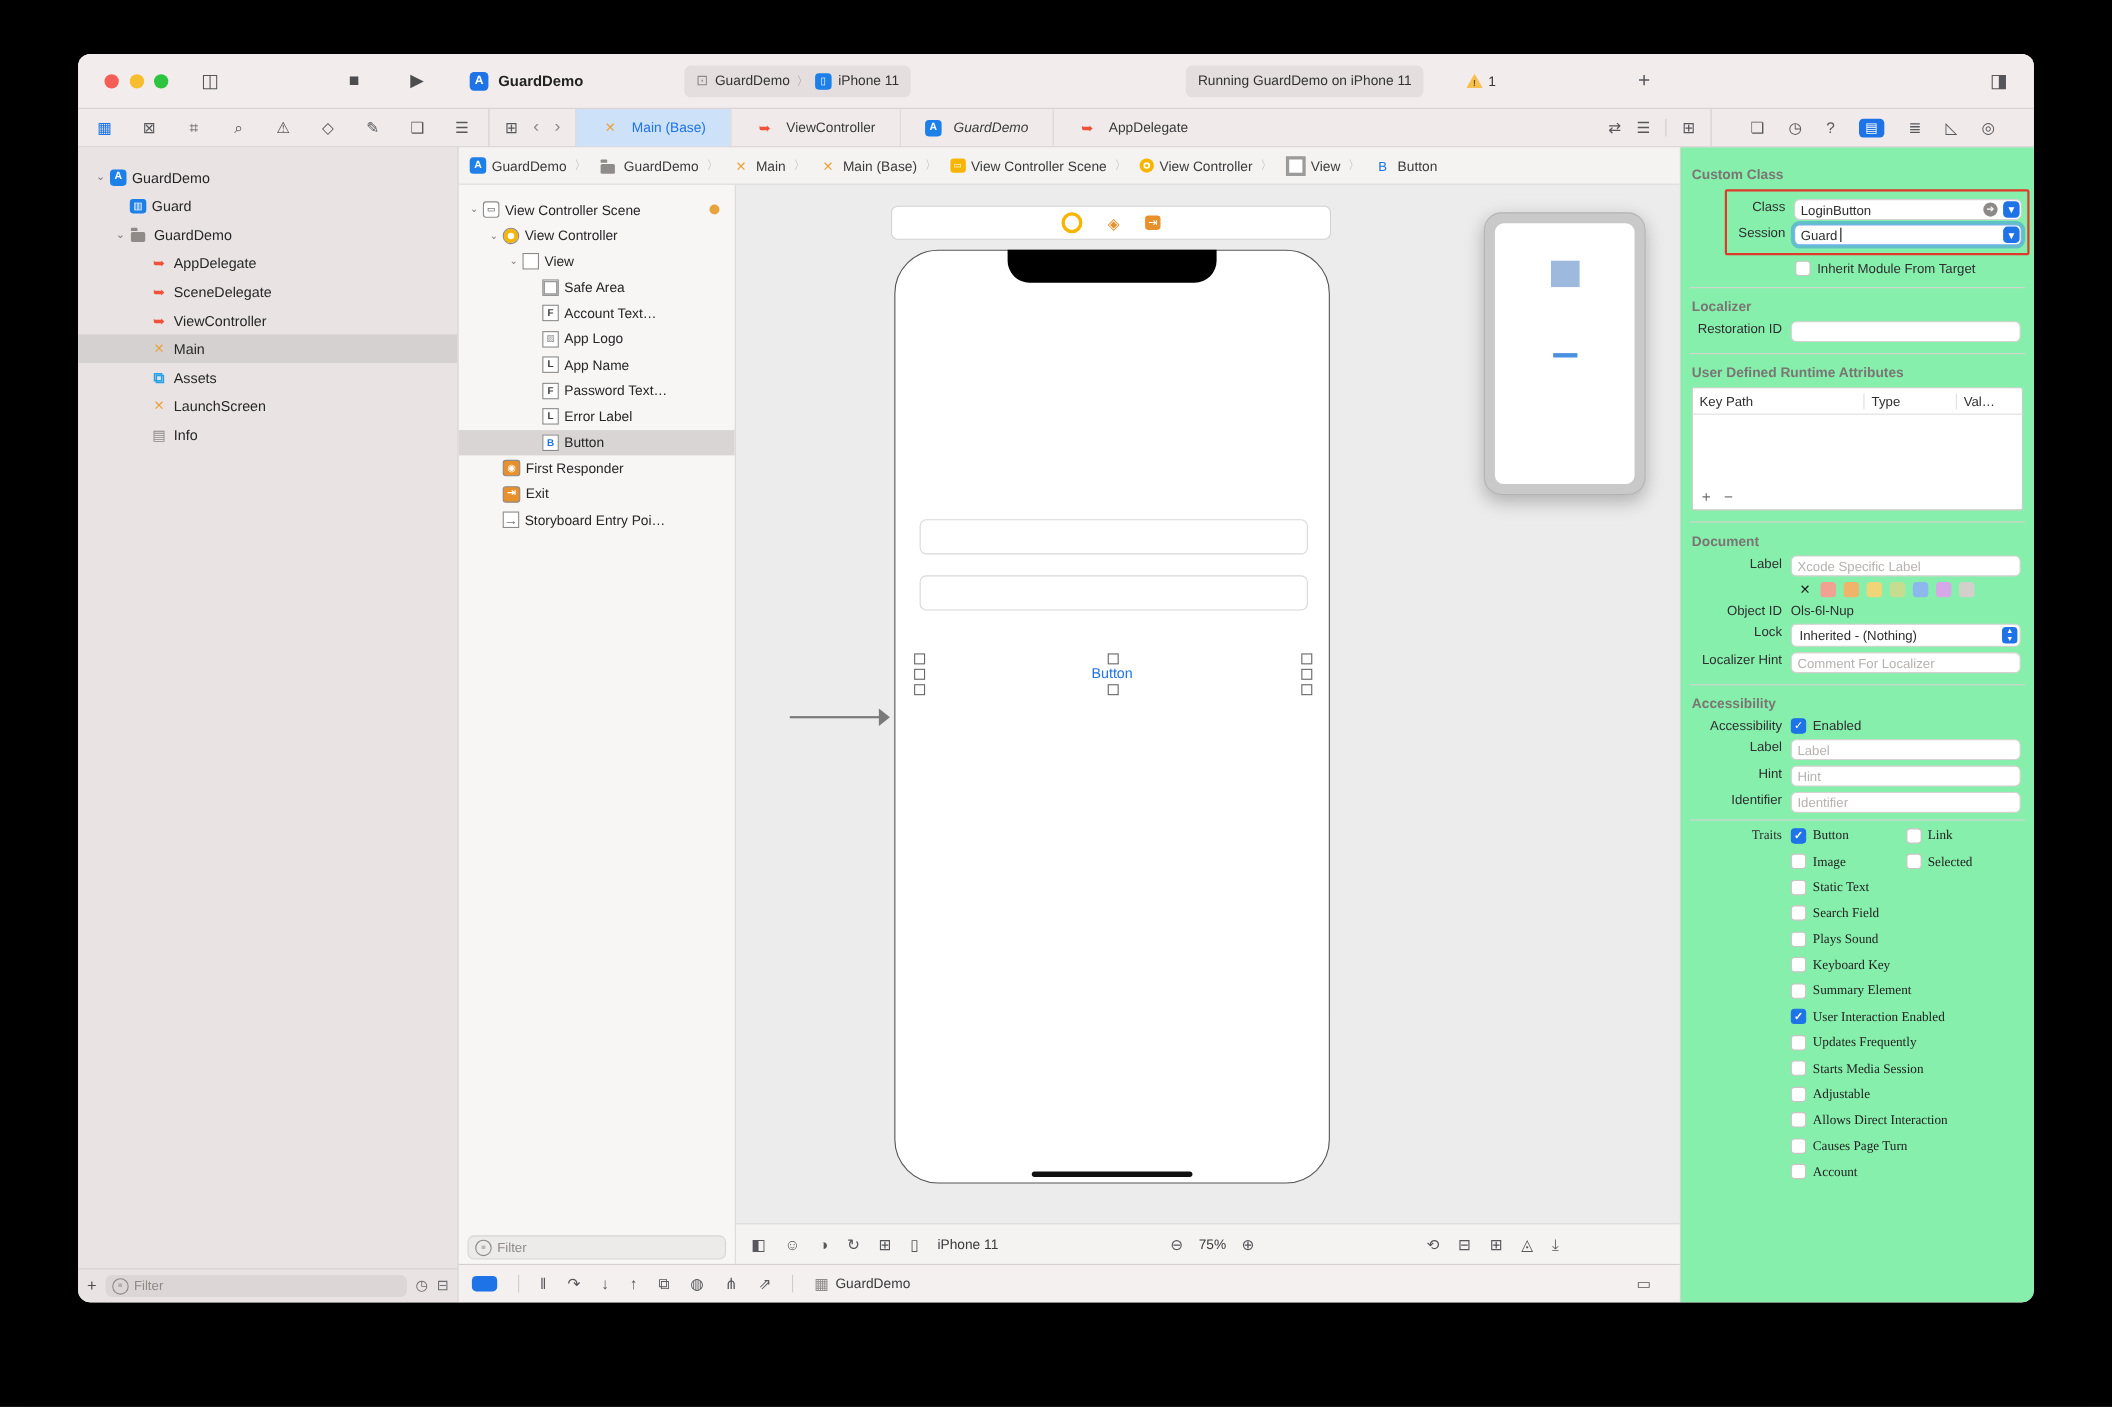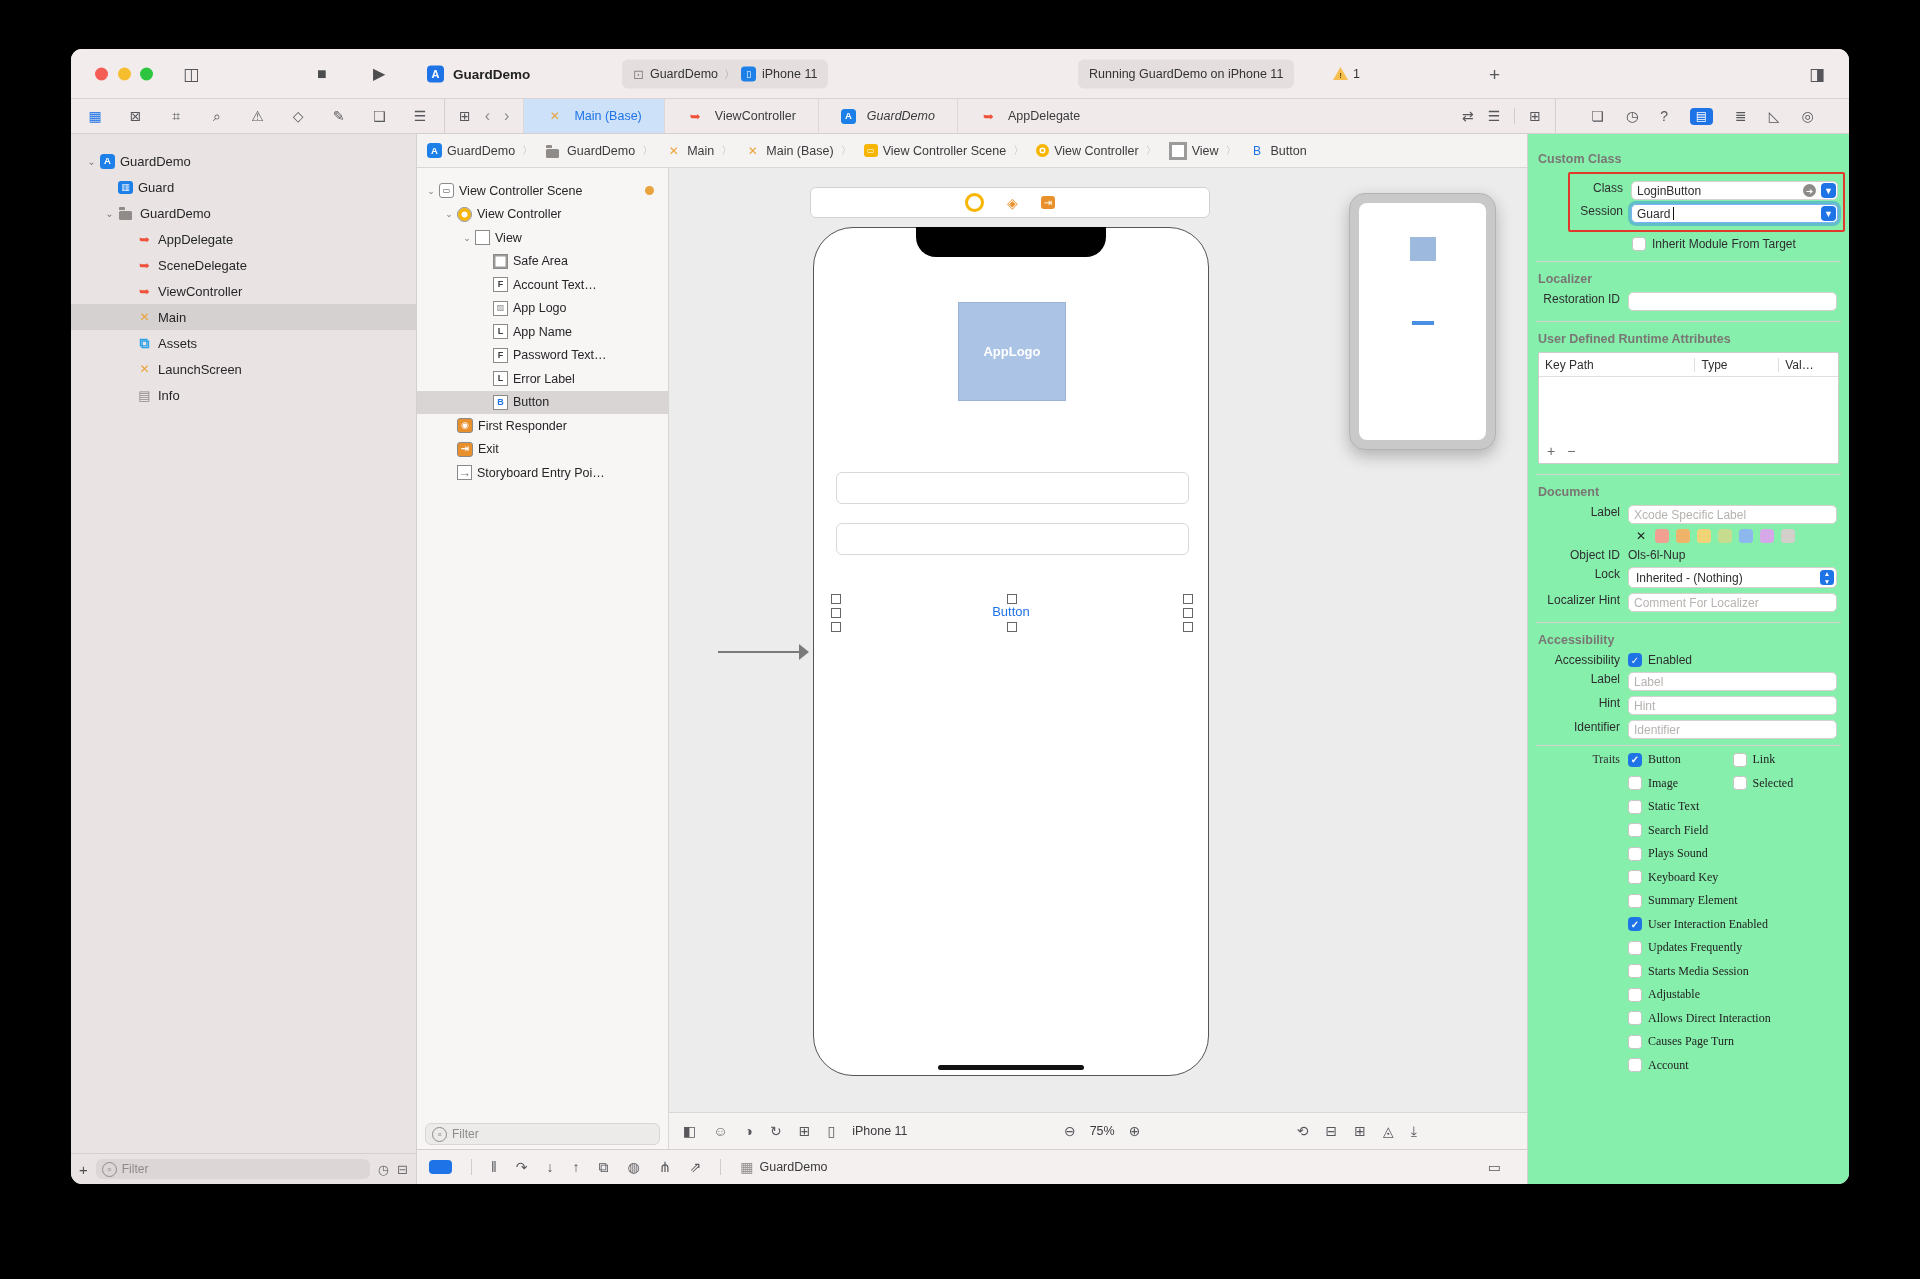--- a/index.html
+++ b/index.html
@@ -520,23 +520,20 @@
 
                 <span class="icon vc-dock-icon" style="margin-right:0"></span>
 
                 <span class="icon cube-icon" style="margin-right:0"></span>
 
                 <span class="icon exit-icon" style="margin-right:0"></span>
               </div>
 
             <div class="phone">
               <div class="notch"></div>
-              <div class="applogo">
-                <span>AppLogo</span>
-              </div>
               <div class="ios-textfield tf1"></div>
               <div class="ios-textfield tf2"></div>
               <span class="button-label">Button</span>
               <span class="handle" style="left:17px;top:366px"></span>
               <span class="handle" style="left:17px;top:380px"></span>
               <span class="handle" style="left:17px;top:394px"></span>
               <span class="handle" style="left:193px;top:366px"></span>
               <span class="handle" style="left:193px;top:394px"></span>
               <span class="handle" style="left:369px;top:366px"></span>
               <span class="handle" style="left:369px;top:380px"></span>

